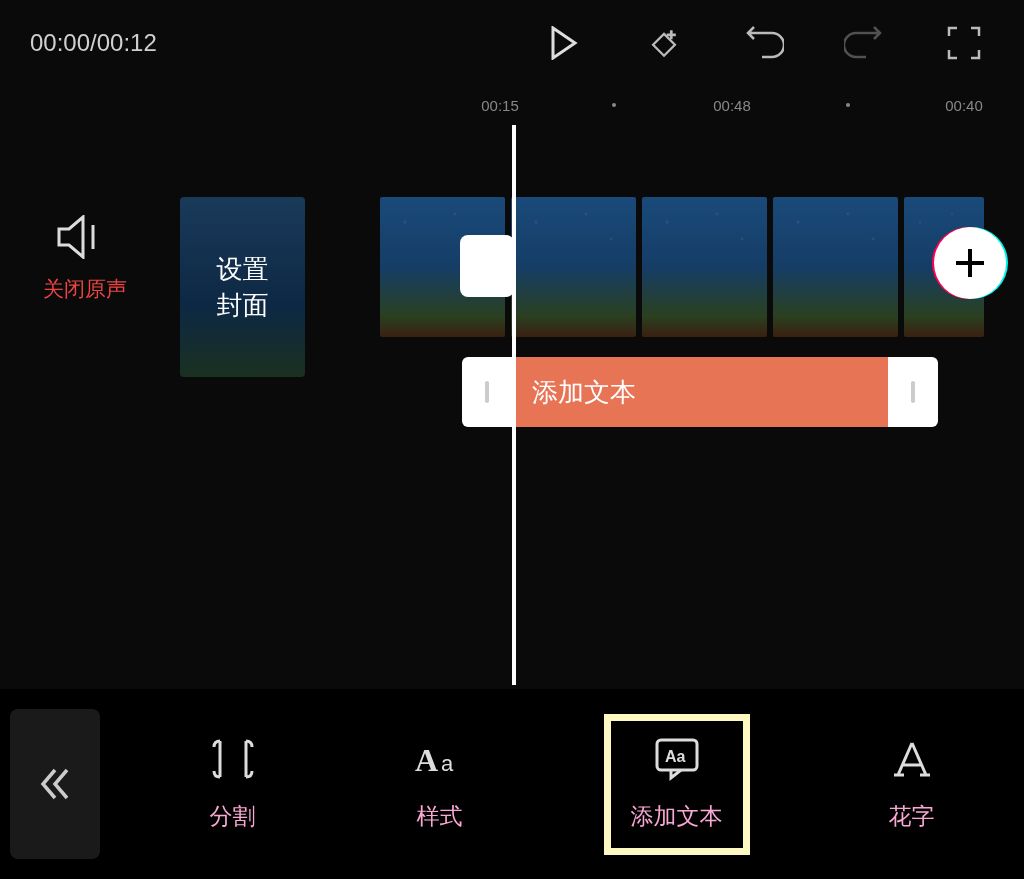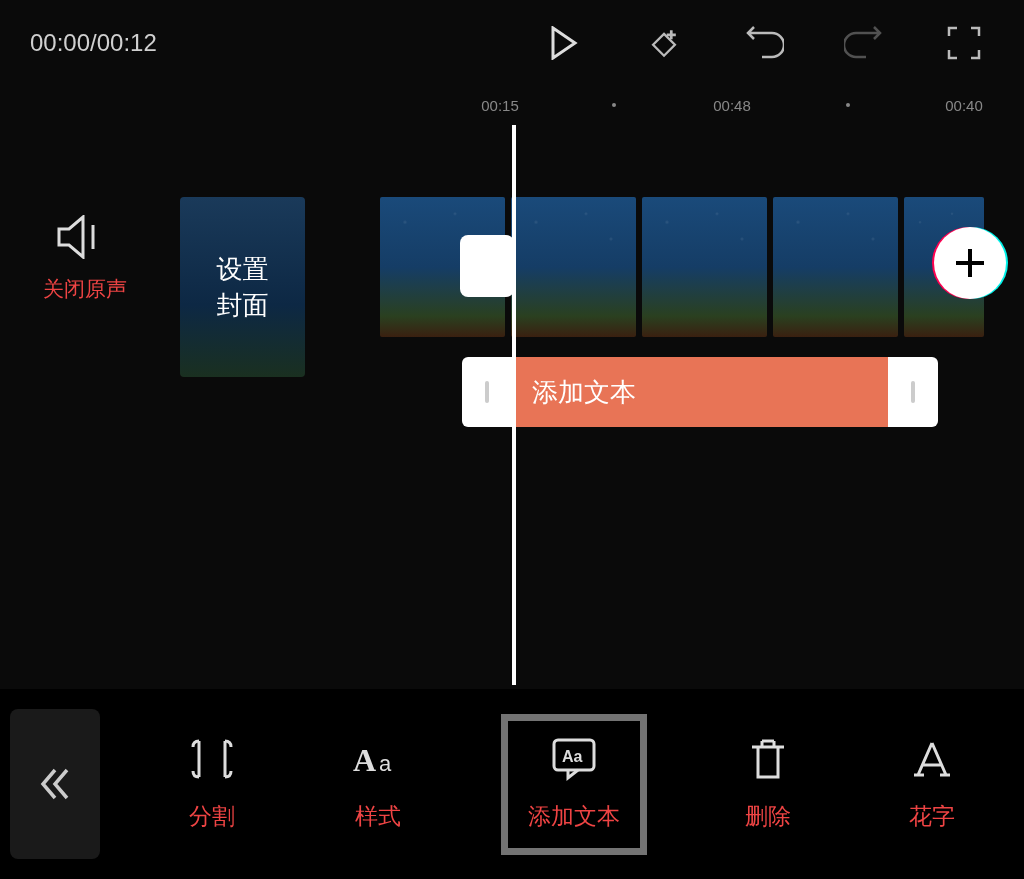--- a/index.html
+++ b/index.html
@@ -237,31 +237,31 @@
     }
     .tool-item {
       display: flex;
       flex-direction: column;
       align-items: center;
       gap: 20px;
       cursor: pointer;
       padding: 16px 20px;
     }
     .tool-item.highlighted {
-      border: 7px solid #737373;
+      border: 7px solid #fef9c3;
     }
     .tool-icon {
       height: 44px;
       display: flex;
       align-items: center;
       justify-content: center;
     }
     .tool-label {
       font-size: 23px;
-      color: #ef4444;
+      color: #f9a8d4;
     }
   </style>
 </head>
 <body>
 
 <div class="top-toolbar">
   <div class="timecode">00:00/00:12</div>
   <div class="top-spacer"></div>
   <div class="top-icons">
     <div class="top-icon play">
@@ -377,28 +377,20 @@
         <svg width="52" height="46" viewBox="0 0 52 46" fill="none" stroke="#ddd" stroke-width="3">
           <rect x="6" y="4" width="40" height="30" rx="4"></rect>
           <path d="M20 34 L20 42 L30 34"></path>
           <text x="14" y="26" font-size="16" fill="#ddd" stroke="none" font-weight="bold">Aa</text>
         </svg>
       </div>
       <div class="tool-label">添加文本</div>
     </div>
     <div class="tool-item">
       <div class="tool-icon">
-        <svg width="40" height="44" viewBox="0 0 40 44" fill="none" stroke="#ddd" stroke-width="3">
-          <path d="M4 10 L36 10 M10 10 L10 40 L30 40 L30 10 M14 4 L26 4 M14 10 L14 4 M26 10 L26 4"></path>
-        </svg>
-      </div>
-      <div class="tool-label">删除</div>
-    </div>
-    <div class="tool-item">
-      <div class="tool-icon">
         <svg width="44" height="44" viewBox="0 0 44 44" fill="none" stroke="#ddd" stroke-width="3">
           <path d="M22 6 L8 38 M22 6 L36 38 M12 28 L32 28 M4 38 L14 38 M30 38 L40 38"></path>
         </svg>
       </div>
       <div class="tool-label">花字</div>
     </div>
   </div>
 </div>
 
 </body></html>

